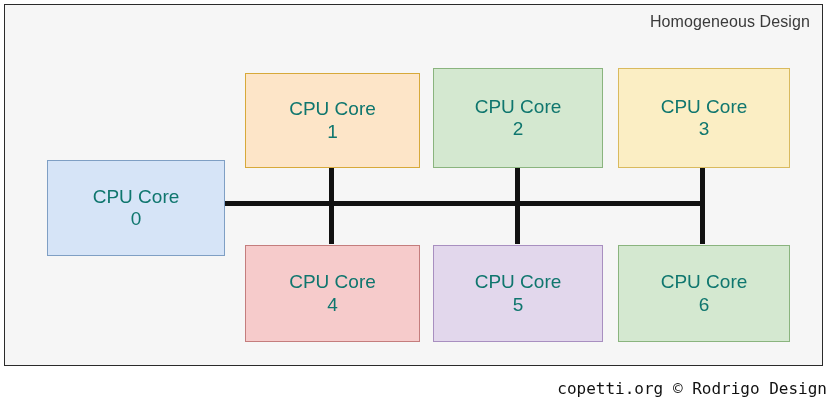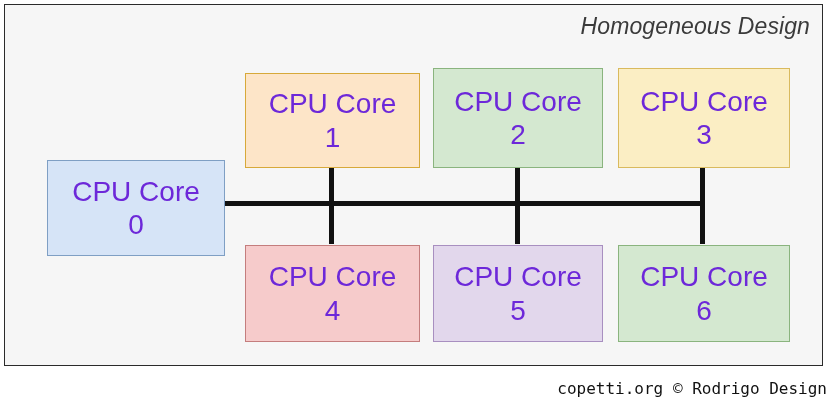--- a/index.html
+++ b/index.html
@@ -30,25 +30,24 @@
     height: 362px;
     box-sizing: border-box;
     background: #f6f6f6;
     border: 1.5px solid #2b2b2b;
   }
 
   #panel-title {
     position: absolute;
     right: 12px;
     top: 8px;
-    font-size: 23px;
+    font-size: 16px;
     color: #3a3a3a;
     white-space: nowrap;
     letter-spacing: 0.1px;
-    font-style: italic;
   }
 
   
   .wire {
     position: absolute;
     background: #111111;
   }
   .wire-h {
     height: 5px;
   }
@@ -63,22 +62,22 @@
     border-width: 1.5px;
     border-style: solid;
     display: flex;
     flex-direction: column;
     align-items: center;
     justify-content: center;
     line-height: 1.18;
   }
   .core-label,
   .core-index {
-    font-size: 28px;
-    color: #6d28d9;
+    font-size: 19px;
+    color: #0f766e;
     white-space: nowrap;
   }
 
   
   #footer-credit {
     position: absolute;
     right: 6px;
     top: 379px;
     font-family: "DejaVu Sans Mono", "Liberation Mono", monospace;
     font-size: 16px;

